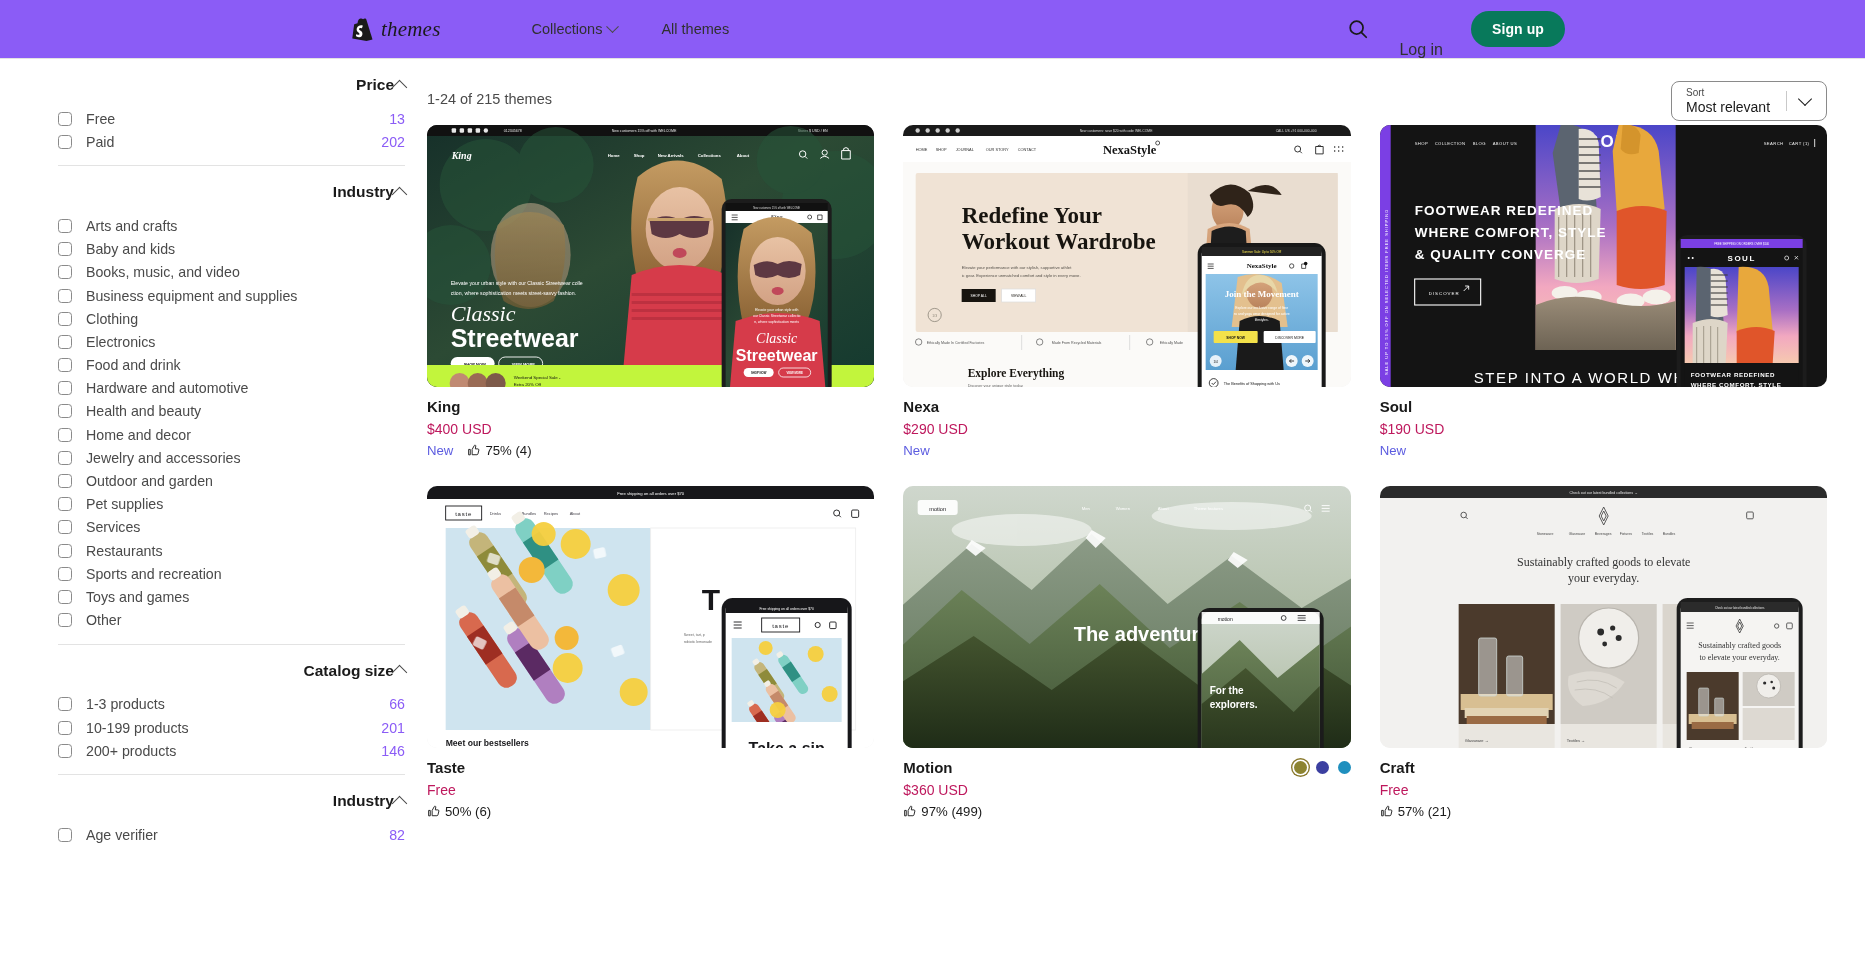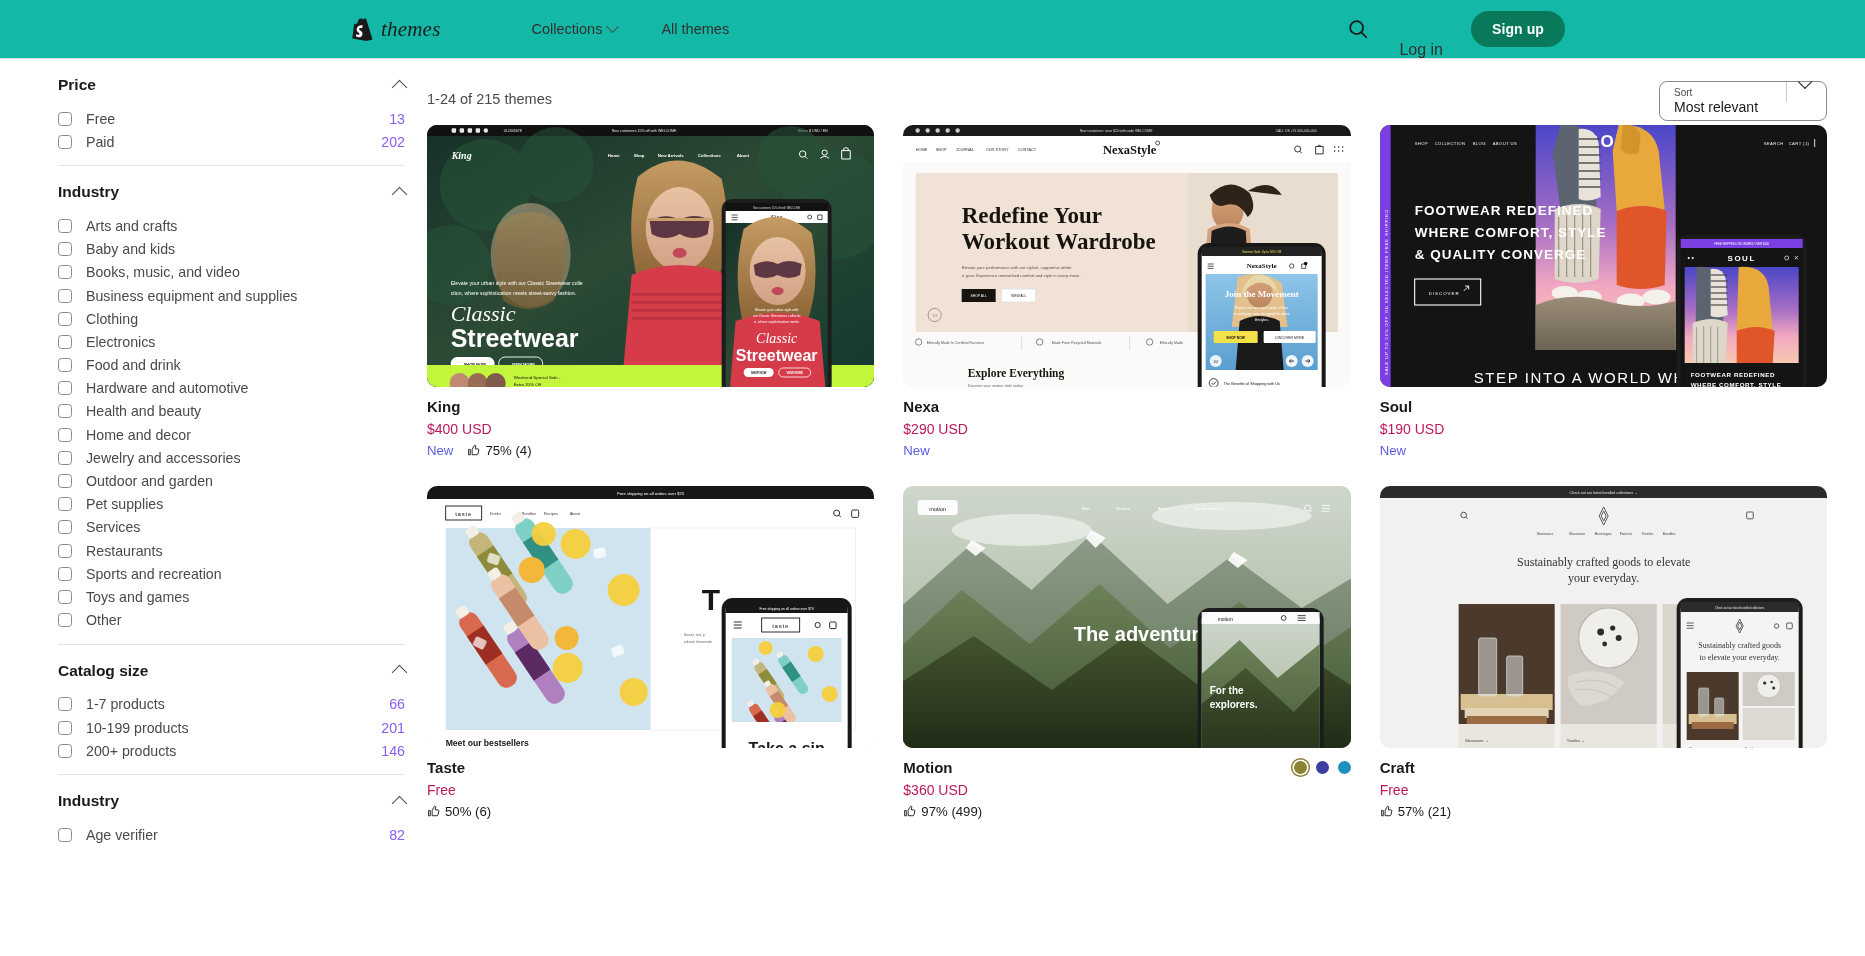--- a/index.html
+++ b/index.html
@@ -9,21 +9,21 @@
     font-family: "Liberation Sans", sans-serif;
     color: #1a1a1a;
     overflow: hidden;
   }
 
   
   .header {
     height: 59px; width: 100%;
     display: flex; align-items: center;
     border-bottom: 1px solid #e3e3e3;
-    background: #14b8a6;
+    background: #8b5cf6;
     position: relative;
   }
   .brand { display: flex; align-items: center; gap: 8px; margin-left: 352px; }
   .shopify-bag { width: 21px; height: 24px; display:block; }
   .brand-word { font-size: 21px; font-style: italic; font-family: "Liberation Serif", serif; color:#1a1a1a; letter-spacing:.2px;}
   .nav { display:flex; align-items:center; gap: 44px; margin-left: 91px; }
   .nav-item {
     font-size: 14.5px; color: #303030; cursor: pointer;
     display:flex; align-items:center; gap:6px;
   }
@@ -43,21 +43,21 @@
 
   
   .sidebar {
     width: 427px; flex:0 0 427px;
     padding: 0 0 0 58px;
     overflow:hidden;
     background:#fff;
   }
   .facet { padding: 0; }
   .facet-head {
-    display:flex; align-items:center; justify-content:space-between;
+    display:flex; align-items:center; justify-content:flex-end;
     padding: 17px 22px 13px 0;
     cursor:pointer;
   }
   .facet-title { font-size: 15.5px; font-weight:700; color:#1a1a1a; }
   .caret { width:11px; height:11px; border-left:1.6px solid #4a4a4a; border-top:1.6px solid #4a4a4a;
            transform: rotate(45deg); margin-top:4px; }
   .opt {
     display:flex; align-items:center; padding: 3.6px 22px 3.6px 0; cursor:pointer;
   }
   .cb {
@@ -70,21 +70,21 @@
 
   
   .main { flex:1; padding: 0 38px 0 0; overflow:hidden; }
   .main-top {
     display:flex; align-items:flex-start; justify-content:space-between;
     padding-top: 22px; height: 62px;
   }
   .results-count { font-size:14.5px; color:#4a4a4a; padding-top:10px; }
   .sort-box {
     border:1px solid #8a8a8a; border-radius:8px;
-    width: 168px; height: 40px; display:flex; 
+    width: 156px; height: 40px; display:flex; align-items:center;
     padding: 0 0 0 14px; cursor:pointer; background:#fff; position:relative;
   }
   .sort-txt { display:flex; flex-direction:column; justify-content:center; flex:1; }
   .sort-label { font-size:10px; color:#4a4a4a; line-height:12px; }
   .sort-value { font-size:14px; color:#1a1a1a; line-height:16px; }
   .sort-sep { width:1px; height:20px; background:#c9c9c9; margin-right:13px; }
   .sort-caret {
     width:10px; height:10px; border-right:1.6px solid #1a1a1a; border-bottom:1.6px solid #1a1a1a;
     transform: rotate(45deg); margin: -5px 16px 0 0;
   }
@@ -268,21 +268,21 @@
     </section>
 
     <section class="facet">
       <div class="facet-head">
         <span class="facet-title">Catalog size</span>
         <i class="caret"></i>
       </div>
       <div id="catalog-list">
           <div class="opt">
             <span class="cb"></span>
-            <span class="opt-label">1-7 products</span>
+            <span class="opt-label">1-3 products</span>
             <span class="opt-count">66</span>
           </div>
           <div class="opt">
             <span class="cb"></span>
             <span class="opt-label">10-199 products</span>
             <span class="opt-count">201</span>
           </div>
           <div class="opt">
             <span class="cb"></span>
             <span class="opt-label">200+ products</span>

